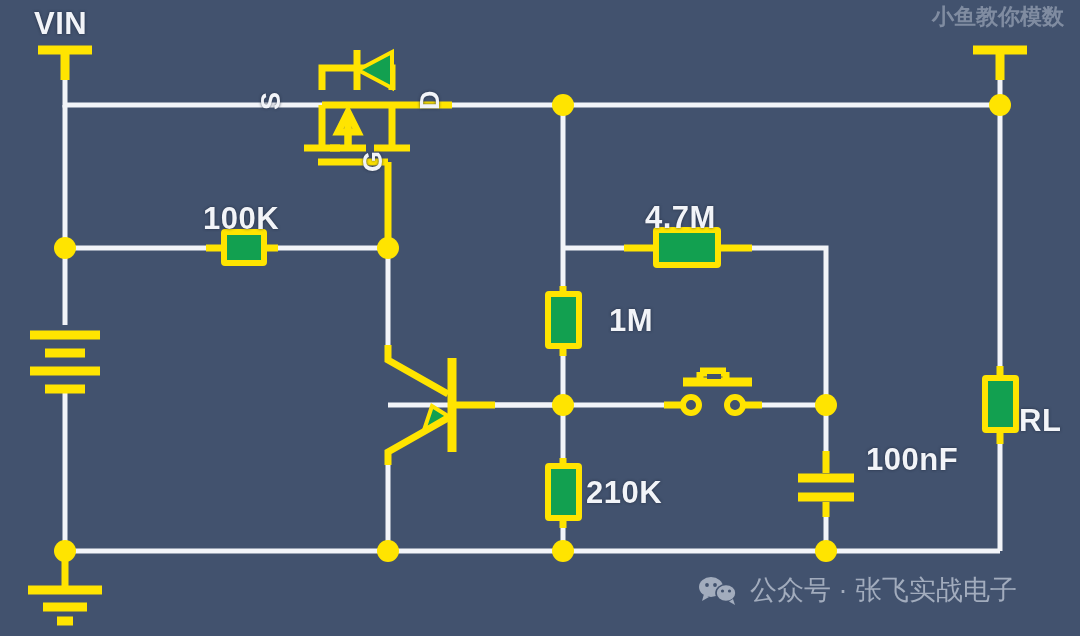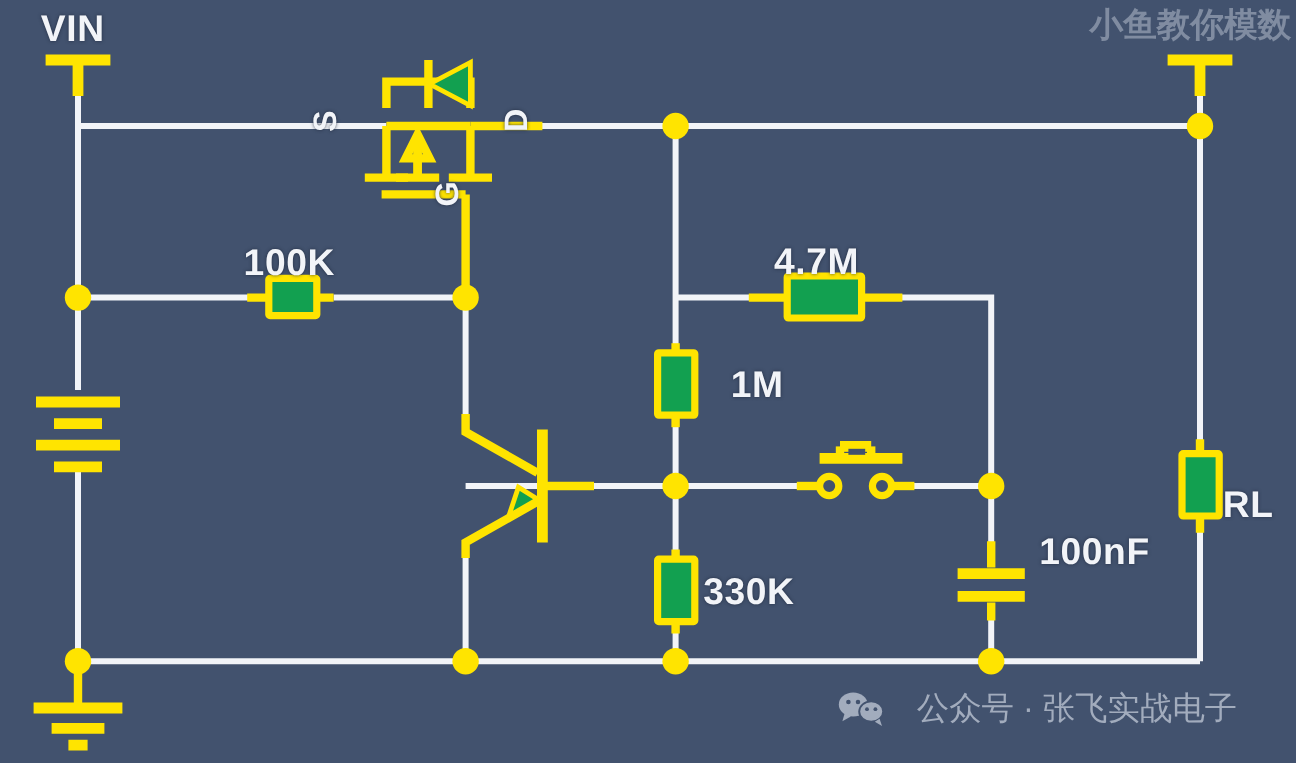--- a/index.html
+++ b/index.html
@@ -14,22 +14,22 @@
     font-family:"Liberation Sans", sans-serif;
     white-space:nowrap;letter-spacing:0.5px;
     text-shadow:0 0 3px rgba(30,40,60,.85);
   }
   .lbl-big{font-size:31px;}
   .lbl-rot{transform:rotate(-90deg);transform-origin:left top;font-size:27px;}
   .wm{
     position:absolute;color:#ccd4e0;opacity:.55;font-weight:bold;
     font-family:"Liberation Sans", sans-serif;white-space:nowrap;
   }
-  #wm-top{font-size:28px;right:4px;top:2px;opacity:.45;}
-  #wm-bottom{display:flex;align-items:center;gap:26px;left:698px;top:572px;
+  #wm-top{font-size:22px;right:16px;top:2px;opacity:.45;}
+  #wm-bottom{display:flex;align-items:center;gap:12px;left:698px;top:572px;
     font-size:27px;color:#c2cad8;opacity:.75;font-weight:normal;}
   #wm-bottom .wechat{width:40px;height:30px;display:block;}
 </style>
 </head>
 <body>
 
 <div id="stage">
 
   <svg id="schematic" viewBox="0 0 1080 636">
     <defs>
@@ -227,21 +227,21 @@
 
   <div class="lbl lbl-rot" style="left:358px;top:172px;">G</div>
 
 
   <div class="lbl lbl-big" style="left:203px;top:201px;">100K</div>
 
   <div class="lbl lbl-big" style="left:645px;top:200px;">4.7M</div>
 
   <div class="lbl lbl-big" style="left:589px;top:303px;margin-left:20px;">1M</div>
 
-  <div class="lbl lbl-big" style="left:586px;top:475px;">330K</div>
+  <div class="lbl lbl-big" style="left:586px;top:475px;">210K</div>
 
   <div class="lbl lbl-big" style="left:1019px;top:389px;margin-top:14px;">RL</div>
 
   <div class="lbl lbl-big" style="left:866px;top:442px;">100nF</div>
 
   <div class="wm" id="wm-top">小鱼教你模数</div>
 
   <div class="wm" id="wm-bottom">
     <svg class="wechat" viewBox="0 0 40 30">
       <ellipse cx="13" cy="12" rx="12" ry="10" fill="#c2cad8"></ellipse>

